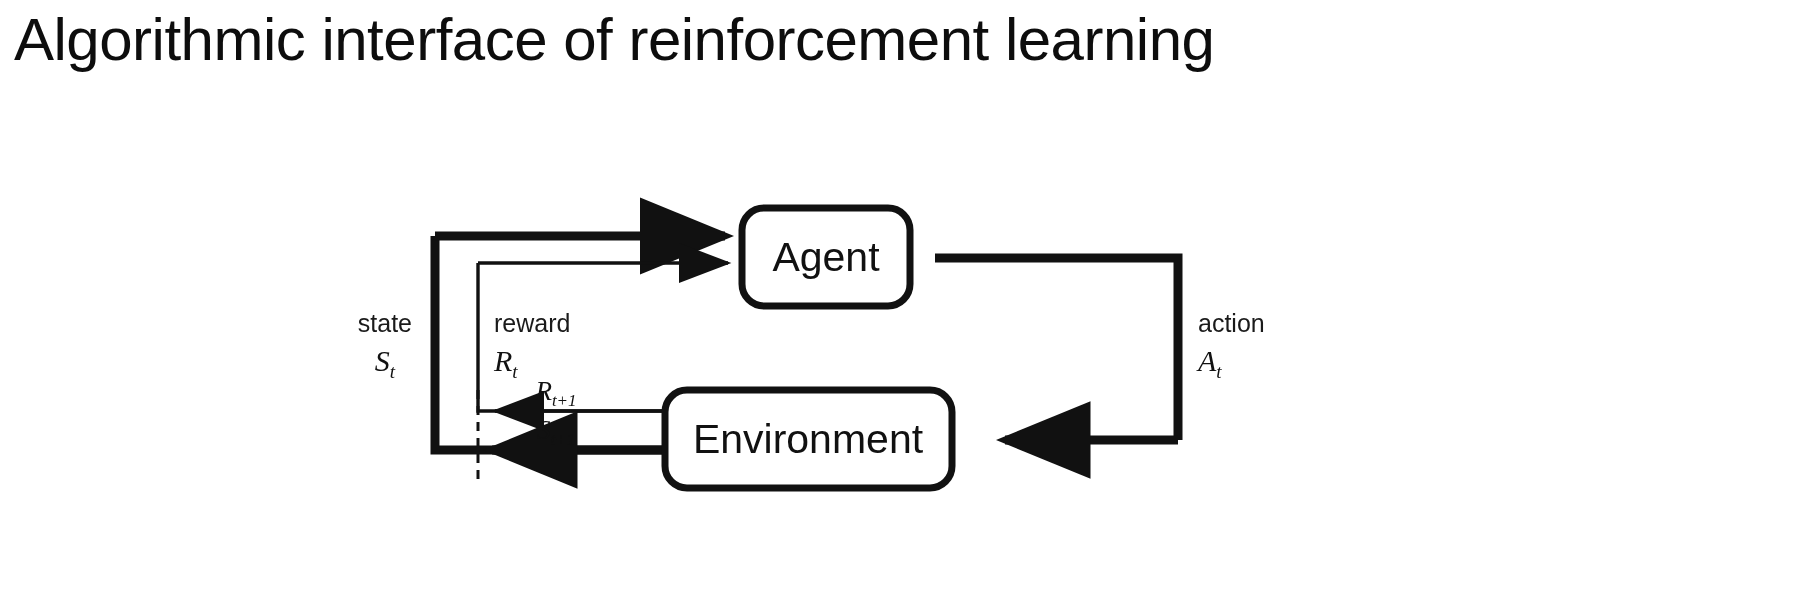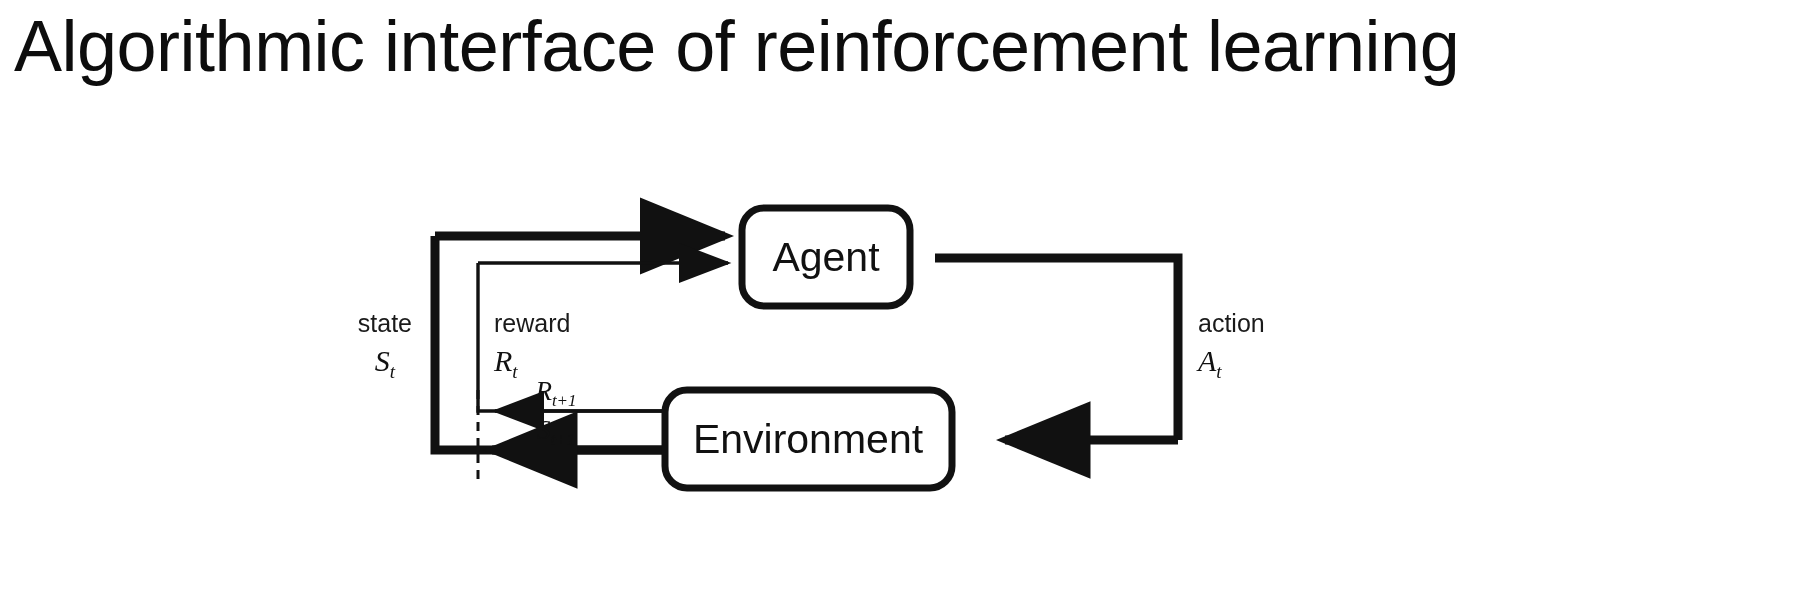--- a/index.html
+++ b/index.html
@@ -20,21 +20,21 @@
     width: 1820px;
     height: 594px;
     background: #ffffff;
   }
   #slide-title {
     position: absolute;
     left: 14px;
     top: 6px;
     width: 1800px;
     font-family: "Liberation Sans", sans-serif;
-    font-size: 72px;
+    font-size: 60px;
     font-weight: 300;
     line-height: 1.12;
     letter-spacing: -0.5px;
     color: #0d0d0d;
     white-space: nowrap;
   }
   #diagram-wrap {
     position: absolute;
     left: 0px;
     top: 168px;

